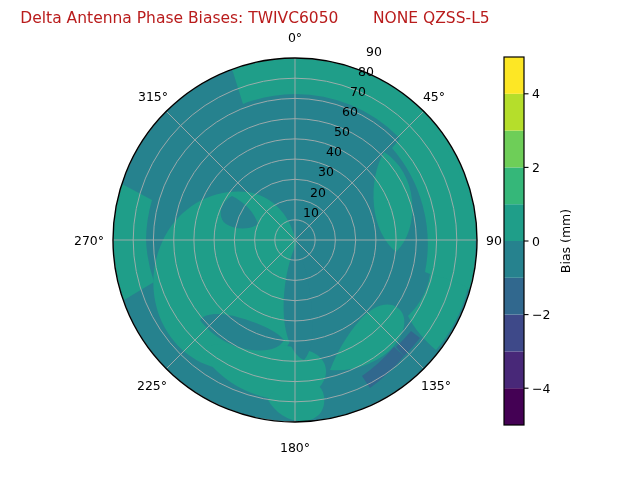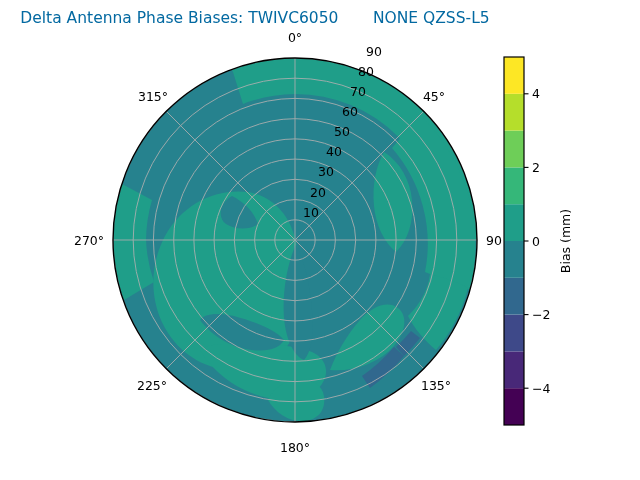--- a/index.html
+++ b/index.html
@@ -21,21 +21,21 @@
     height: 480px;
     background: #ffffff;
   }
   #fig-title {
     position: absolute;
     left: 0;
     top: 9px;
     width: 510px;
     text-align: center;
     font-size: 15.5px;
-    color: #0369a1;
+    color: #b91c1c;
     white-space: pre;
     letter-spacing: 0px;
   }
   .svg-layer {
     position: absolute;
     left: 0; top: 0;
   }
   .tick-label {
     font-family: "DejaVu Sans", "Liberation Sans", sans-serif;
     font-size: 12.5px;

